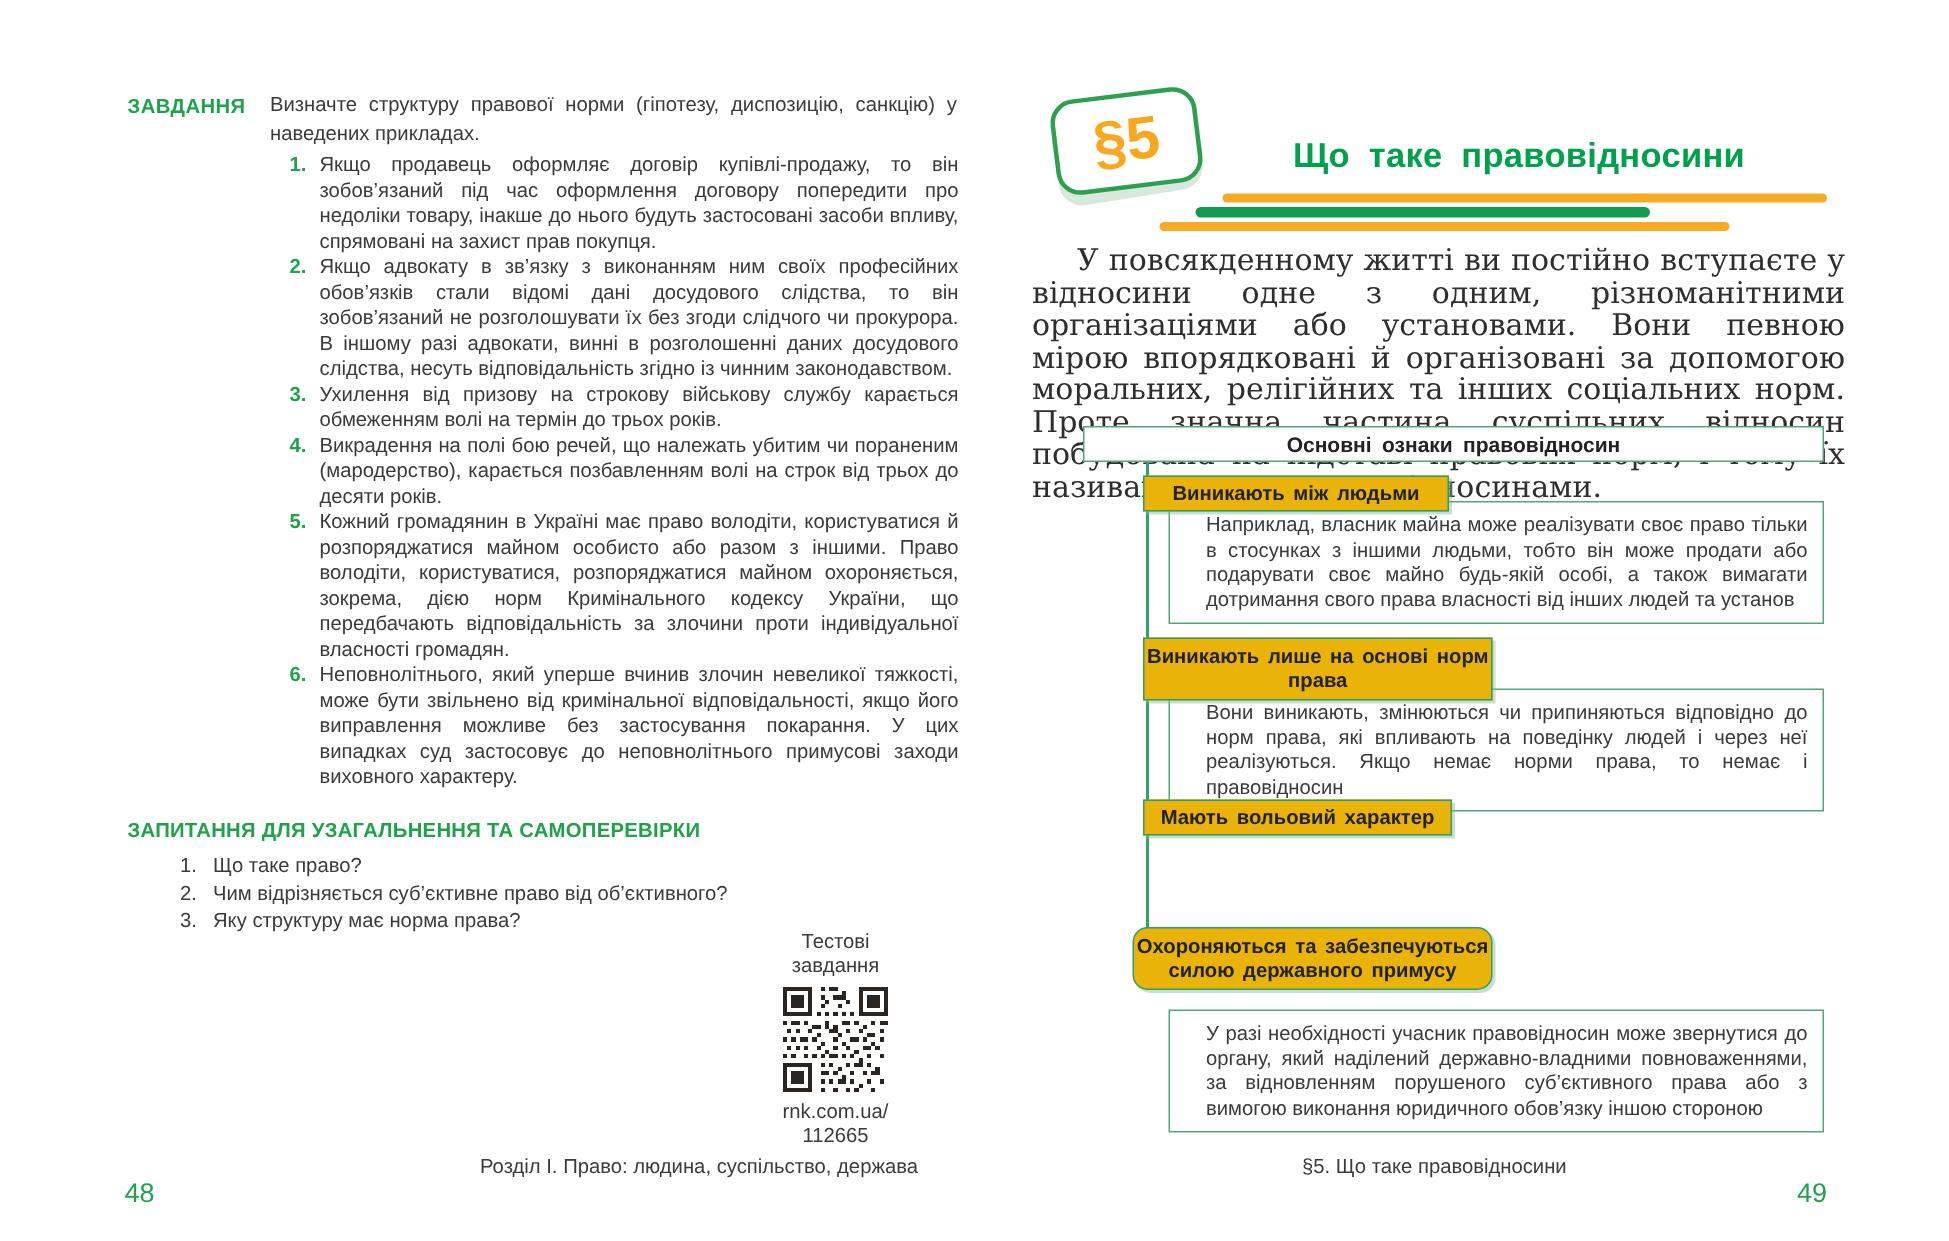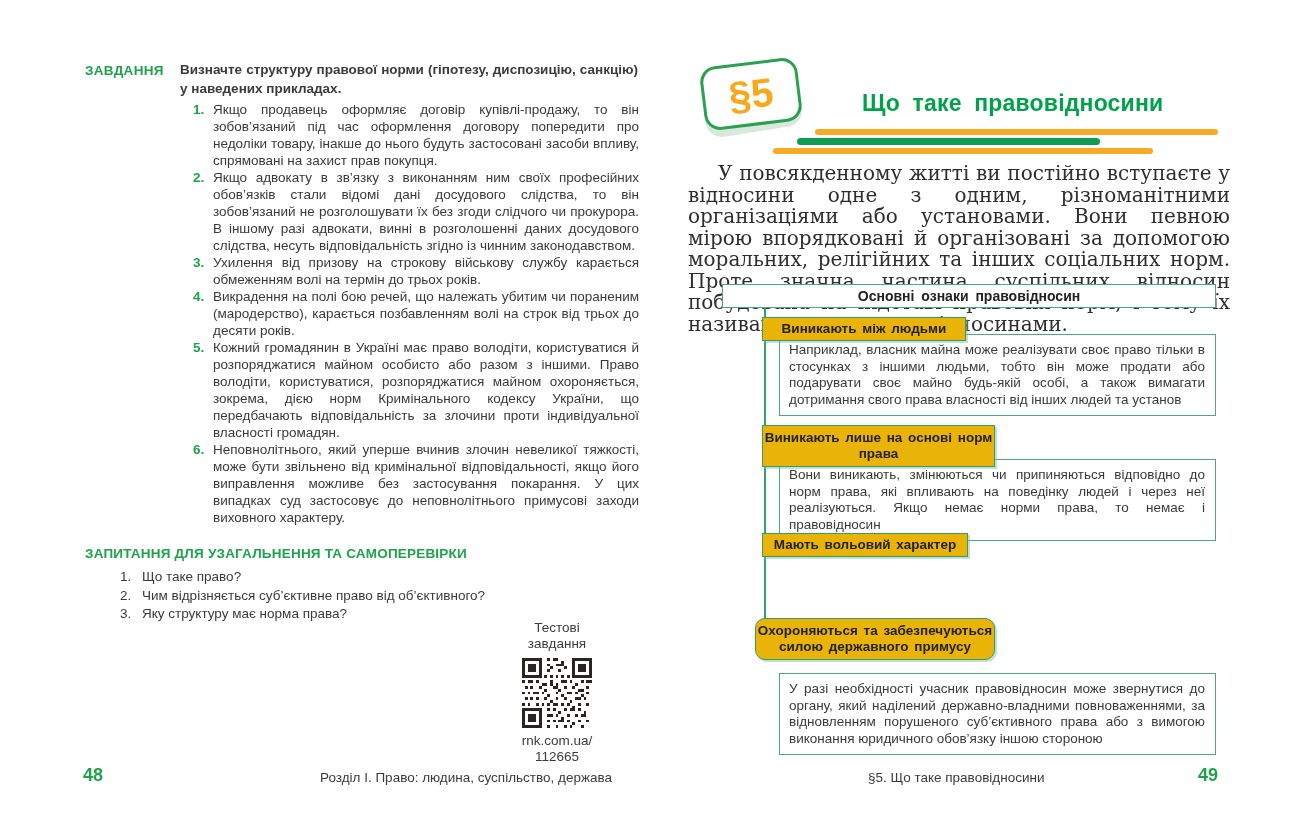--- a/index.html
+++ b/index.html
@@ -8,34 +8,34 @@
     position:relative; width:1299px; height:827px; background:#ffffff;
     font-family:"Liberation Sans", sans-serif; color:#3a3a3a; overflow:hidden;
   }
   .abs { position:absolute; }
 
   
   .tasks-header {
     left:85px; top:63px; color:#1fa24b; font-weight:bold; font-size:13.5px; letter-spacing:.3px;
   }
   .tasks-intro {
-    left:180px; top:61px; width:458px; font-size:13.5px; line-height:18.5px; text-align:justify; color:#3b3b3b;font-weight:bold;
+    left:180px; top:61px; width:458px; font-size:13.5px; line-height:18.5px; text-align:justify; color:#3b3b3b;
   }
   .tasks-list { left:193px; top:101px; width:446px; font-size:13.5px; line-height:17px; text-align:justify; }
   .task-item { position:relative; padding-left:20px; }
   .task-num  { position:absolute; left:0; top:0; color:#1fa24b; font-weight:bold; }
   .questions-header {
     left:85px; top:546px; color:#1fa24b; font-weight:bold; font-size:13.5px; letter-spacing:.2px;
   }
   .questions-list { left:120px; top:568px; width:500px; font-size:13.5px; line-height:18.5px; color:#3b3b3b; }
   .q-item { position:relative; padding-left:22px; }
   .q-num  { position:absolute; left:0; top:0; }
   .qr-block { left:478px; top:620px; width:158px; text-align:center; font-size:13.5px; line-height:16px; color:#3b3b3b; }
   .qr-svg { width:70px; height:70px; margin:6px auto 5px; display:block; }
-  .pagenum { font-size:18px; font-weight:bold; color:#1fa24b; }
+  .pagenum { font-size:18px; font-weight:normal; color:#1fa24b;margin-top:20px; }
   .pagenum-left  { left:83px;  top:765px; }
   .pagenum-right { left:1198px; top:765px; }
   .footer-text { font-size:13.5px; color:#3b3b3b; }
   .footer-chapter { left:320px; top:770px; }
   .footer-section { left:868px; top:770px; }
 
   
   .badge-shadow {
     left:703px; top:72px; width:97px; height:60px; border-radius:16px;
     background:#d9e8dc; transform:rotate(-9deg);
@@ -67,21 +67,21 @@
   .d-vline { left:114px; top:28px; width:2px; height:352px; background:#35a06a; }
   .d-label {
     border:1.5px solid #2f9e68; background:#eab308; z-index:2;
     display:flex; align-items:center; justify-content:center; text-align:center;
     font-weight:bold; font-size:13.5px; color:#222; line-height:16.5px;
     box-shadow:2px 2px 0 rgba(130,185,155,.45); word-spacing:2px;margin-left:40px;
   }
   .d-desc {
     border:1px solid #4fa87b; background:#fff; z-index:1;
     font-size:13.5px; line-height:16.5px; text-align:justify; color:#3a3a3a;
-    padding:7px 10px 7px 9px; width:437px;
+    padding:7px 10px 7px 24px; width:437px;
   }
   .g1l { left:72px;  top:37px;  width:204px; height:24px; }
   .g1d { left:129px; top:54px;  min-height:78px; }
   .g2l { left:72px;  top:145px; width:233px; height:42px; }
   .g2d { left:129px; top:179px; min-height:64px; }
   .g3l { left:72px;  top:253px; width:206px; height:24px; }
   .g3d { left:129px; top:269px; min-height:80px; }
   .g4l { left:65px;  top:338px; width:240px; height:42px;border-radius:10px; }
   .g4d { left:129px; top:393px; min-height:80px; }
 </style>

